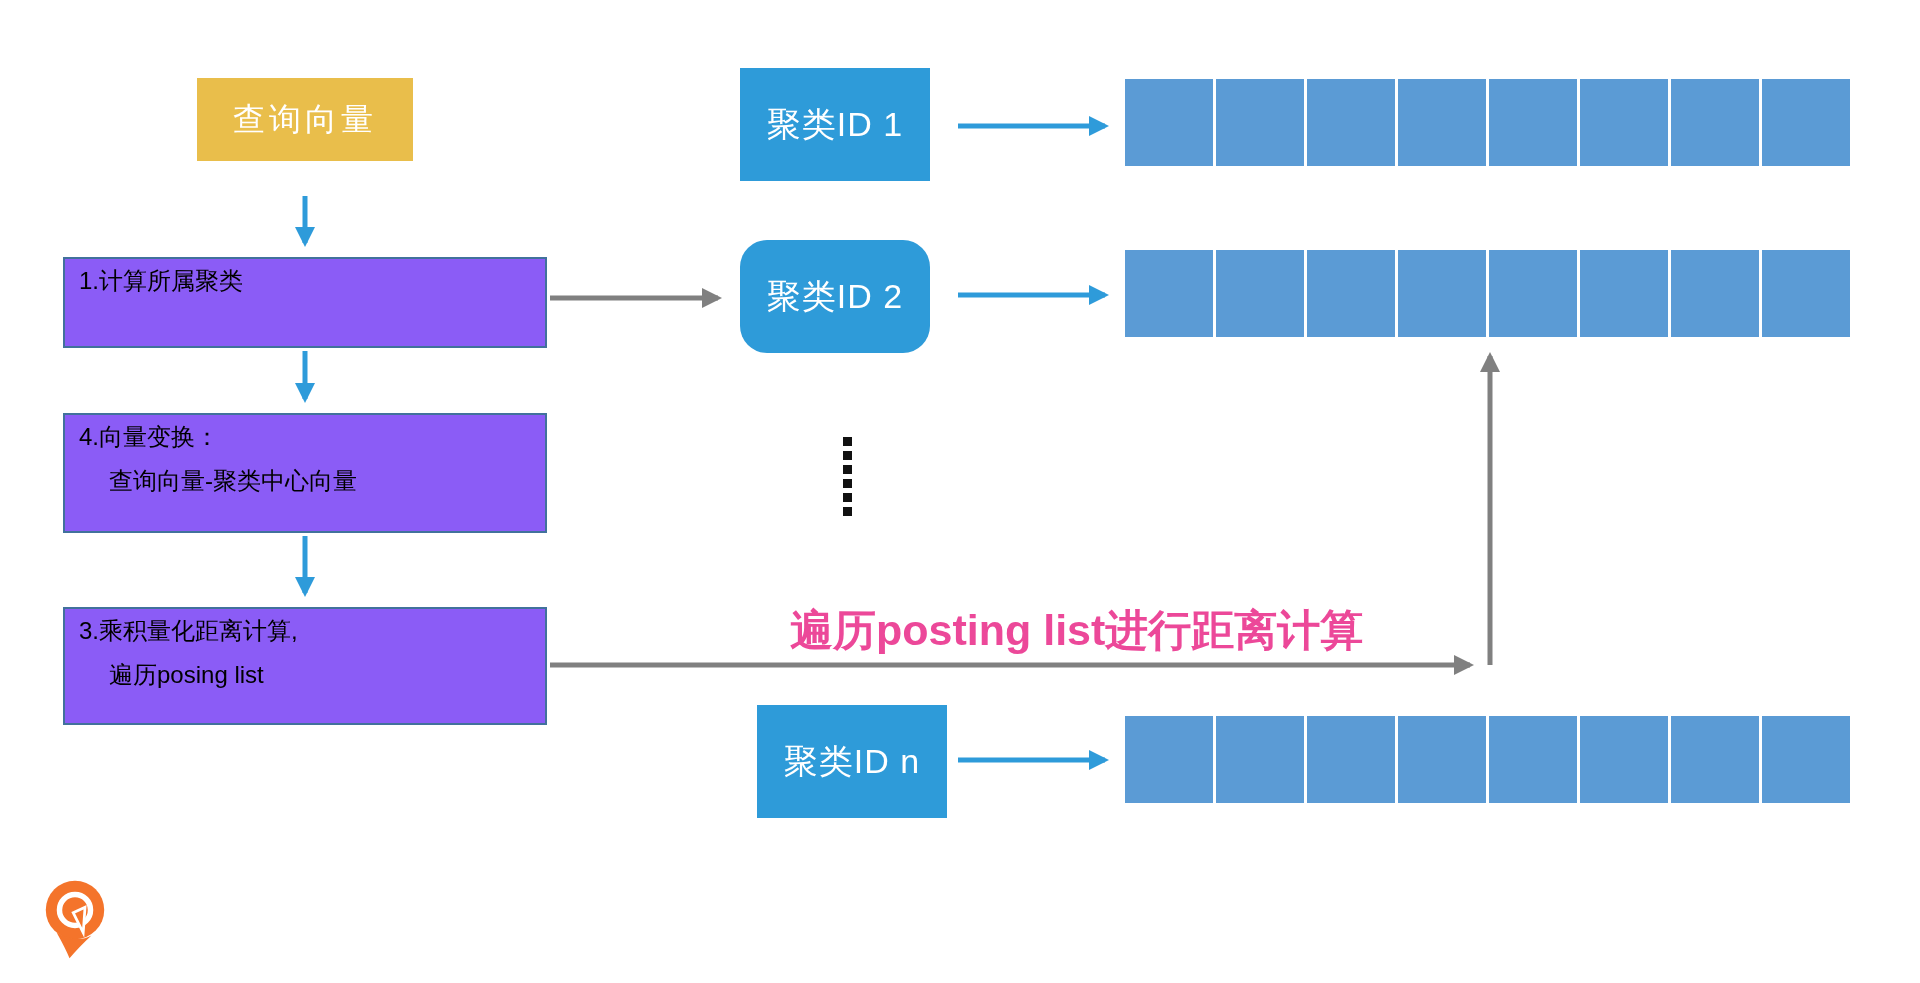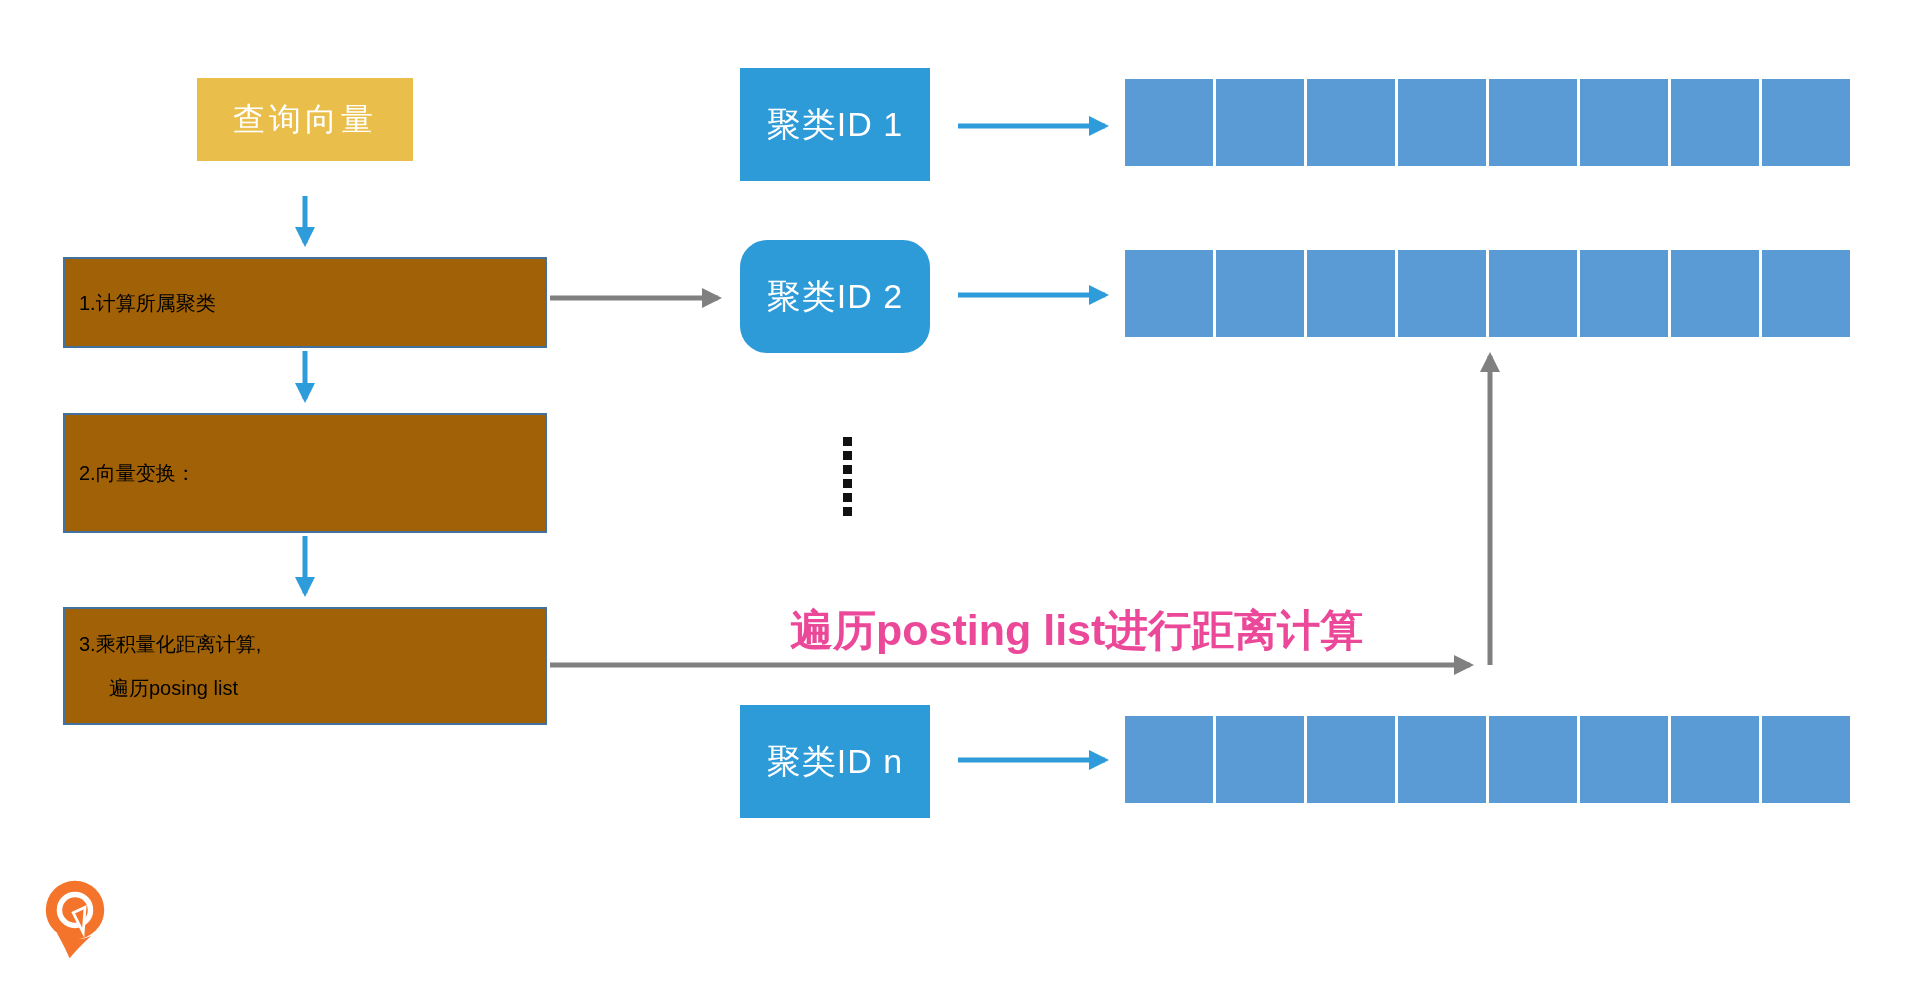--- a/index.html
+++ b/index.html
@@ -2,22 +2,22 @@
 <html style="--yellow: #E9BE4B; --id-blue: #2E9BD9; --cell-blue: #5B9BD5; --arrow-blue: #2E9BDA; --arrow-gray: #808080; --box-border: #41719C; --logo-orange: #F4742B; --logo-text-color: #58595B;"><head>
 <meta charset="utf-8">
 <style>
   html,body{margin:0;padding:0;background:#fff;}
   body{font-family:"Liberation Sans","DejaVu Sans",sans-serif;}
   #canvas{position:relative;width:1920px;height:983px;background:#fff;overflow:hidden;}
 
   
   .flow-box{
     position:absolute;left:63px;width:484px;box-sizing:border-box;
-    border:2px solid var(--box-border);background:#a16207;color:#000;
-    font-size:20px;display:flex;flex-direction:column;justify-content:center;
+    border:2px solid var(--box-border);background:#8b5cf6;color:#000;
+    font-size:24px;display:flex;flex-direction:column;
     padding-left:14px;line-height:44px;
   }
   #step-1{top:257px;height:91px;}
   #step-2{top:413px;height:120px;}
   #step-3{top:607px;height:118px;}
   .flow-box .line2{padding-left:30px;}
 
   
   #query-box{
     position:absolute;left:197px;top:78px;width:216px;height:83px;
@@ -26,21 +26,21 @@
   }
 
   
   .cluster-box{
     position:absolute;left:740px;width:190px;height:113px;
     background:var(--id-blue);color:#fff;font-size:34px;font-weight:300;
     display:flex;align-items:center;justify-content:center;letter-spacing:1px;
   }
   #cluster-0{top:68px;}
   #cluster-1{top:240px;border-radius:27px;}
-  #cluster-2{top:705px;}
+  #cluster-2{top:705px;margin-left:17px;}
 
   
   .cells-row{position:absolute;left:1125px;display:flex;gap:3px;}
   #row-0{top:79px;}
   #row-1{top:250px;}
   #row-2{top:716px;}
   .cell{width:88px;height:87px;background:var(--cell-blue);}
 
   
   #dots{position:absolute;left:843px;top:437px;display:flex;flex-direction:column;gap:5px;}
@@ -69,21 +69,22 @@
 <div id="canvas">
 
   <div id="query-box">
     <span>查询向量</span>
   </div>
 
   <div class="flow-box" id="step-1">
     <span class="line1">1.计算所属聚类</span>
   </div>
   <div class="flow-box" id="step-2">
-    <span class="line1">2.向量变换：</span>
+    <span class="line1">4.向量变换：</span>
+    <span class="line2">查询向量-聚类中心向量</span>
   </div>
   <div class="flow-box" id="step-3">
     <span class="line1">3.乘积量化距离计算,</span>
     <span class="line2">遍历posing list</span>
   </div>
 
   <div class="cluster-box" id="cluster-0">
     <span>聚类ID 1</span>
   </div>
   <div class="cluster-box" id="cluster-1">

